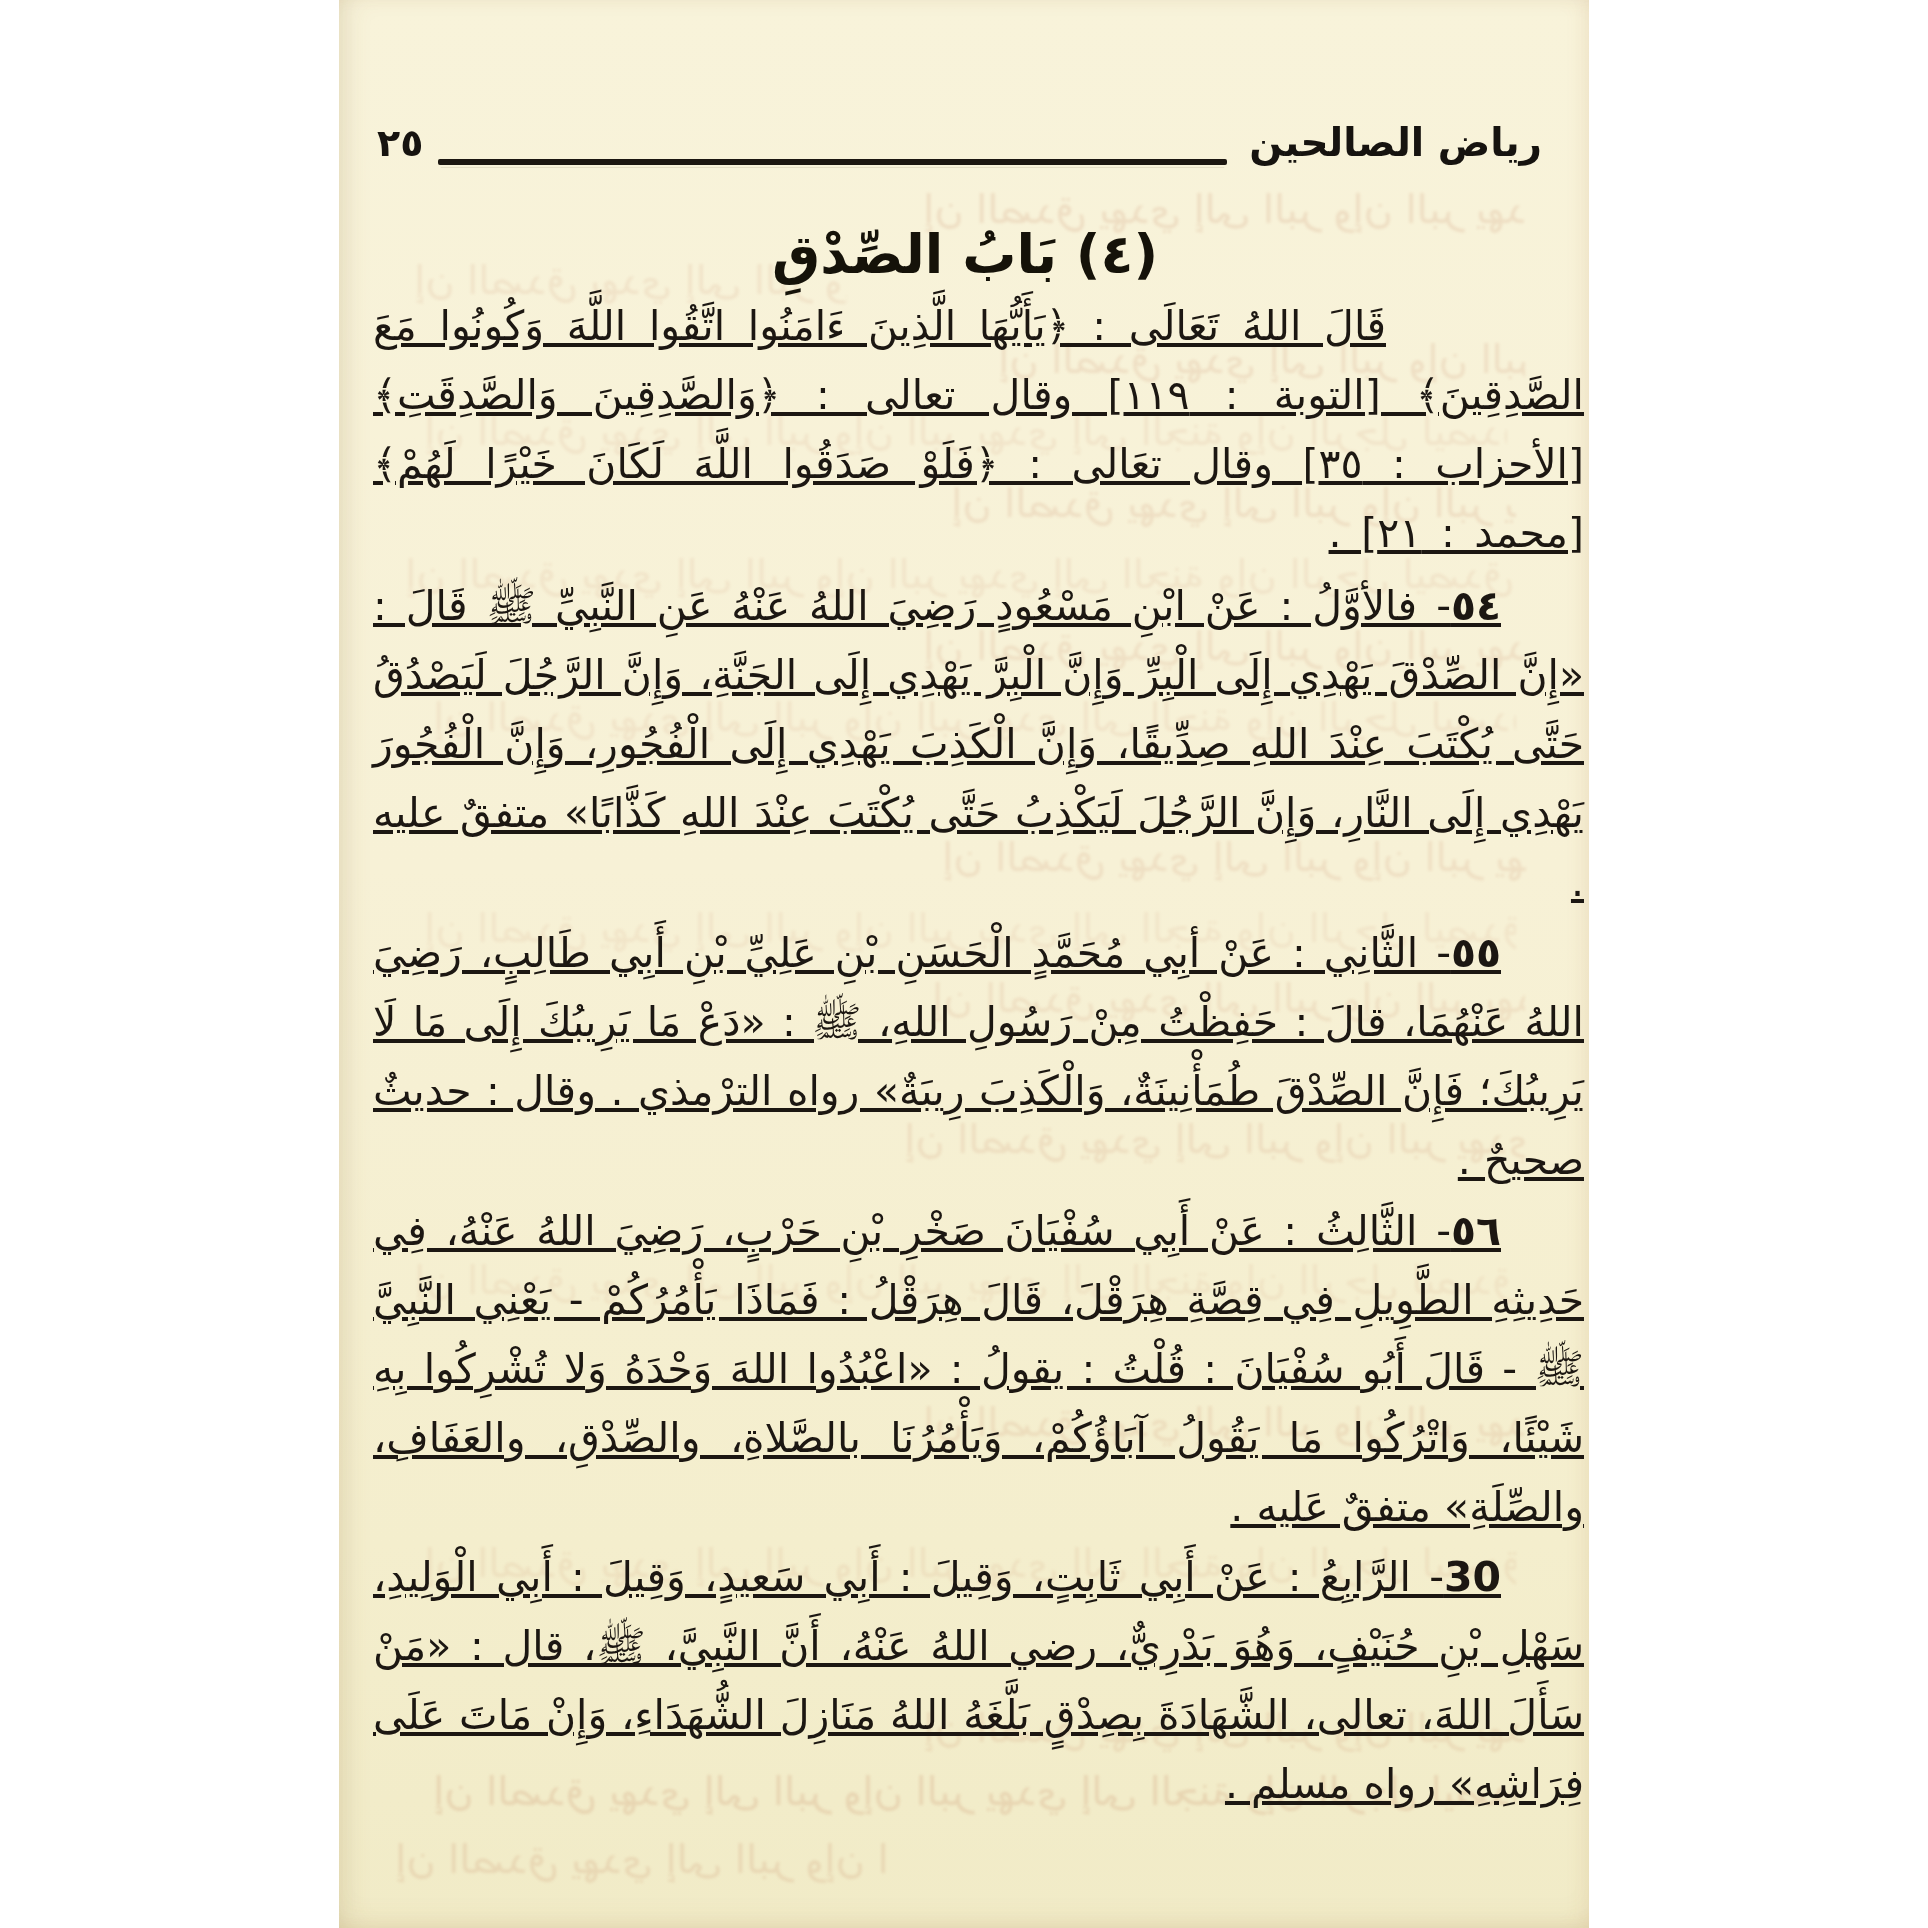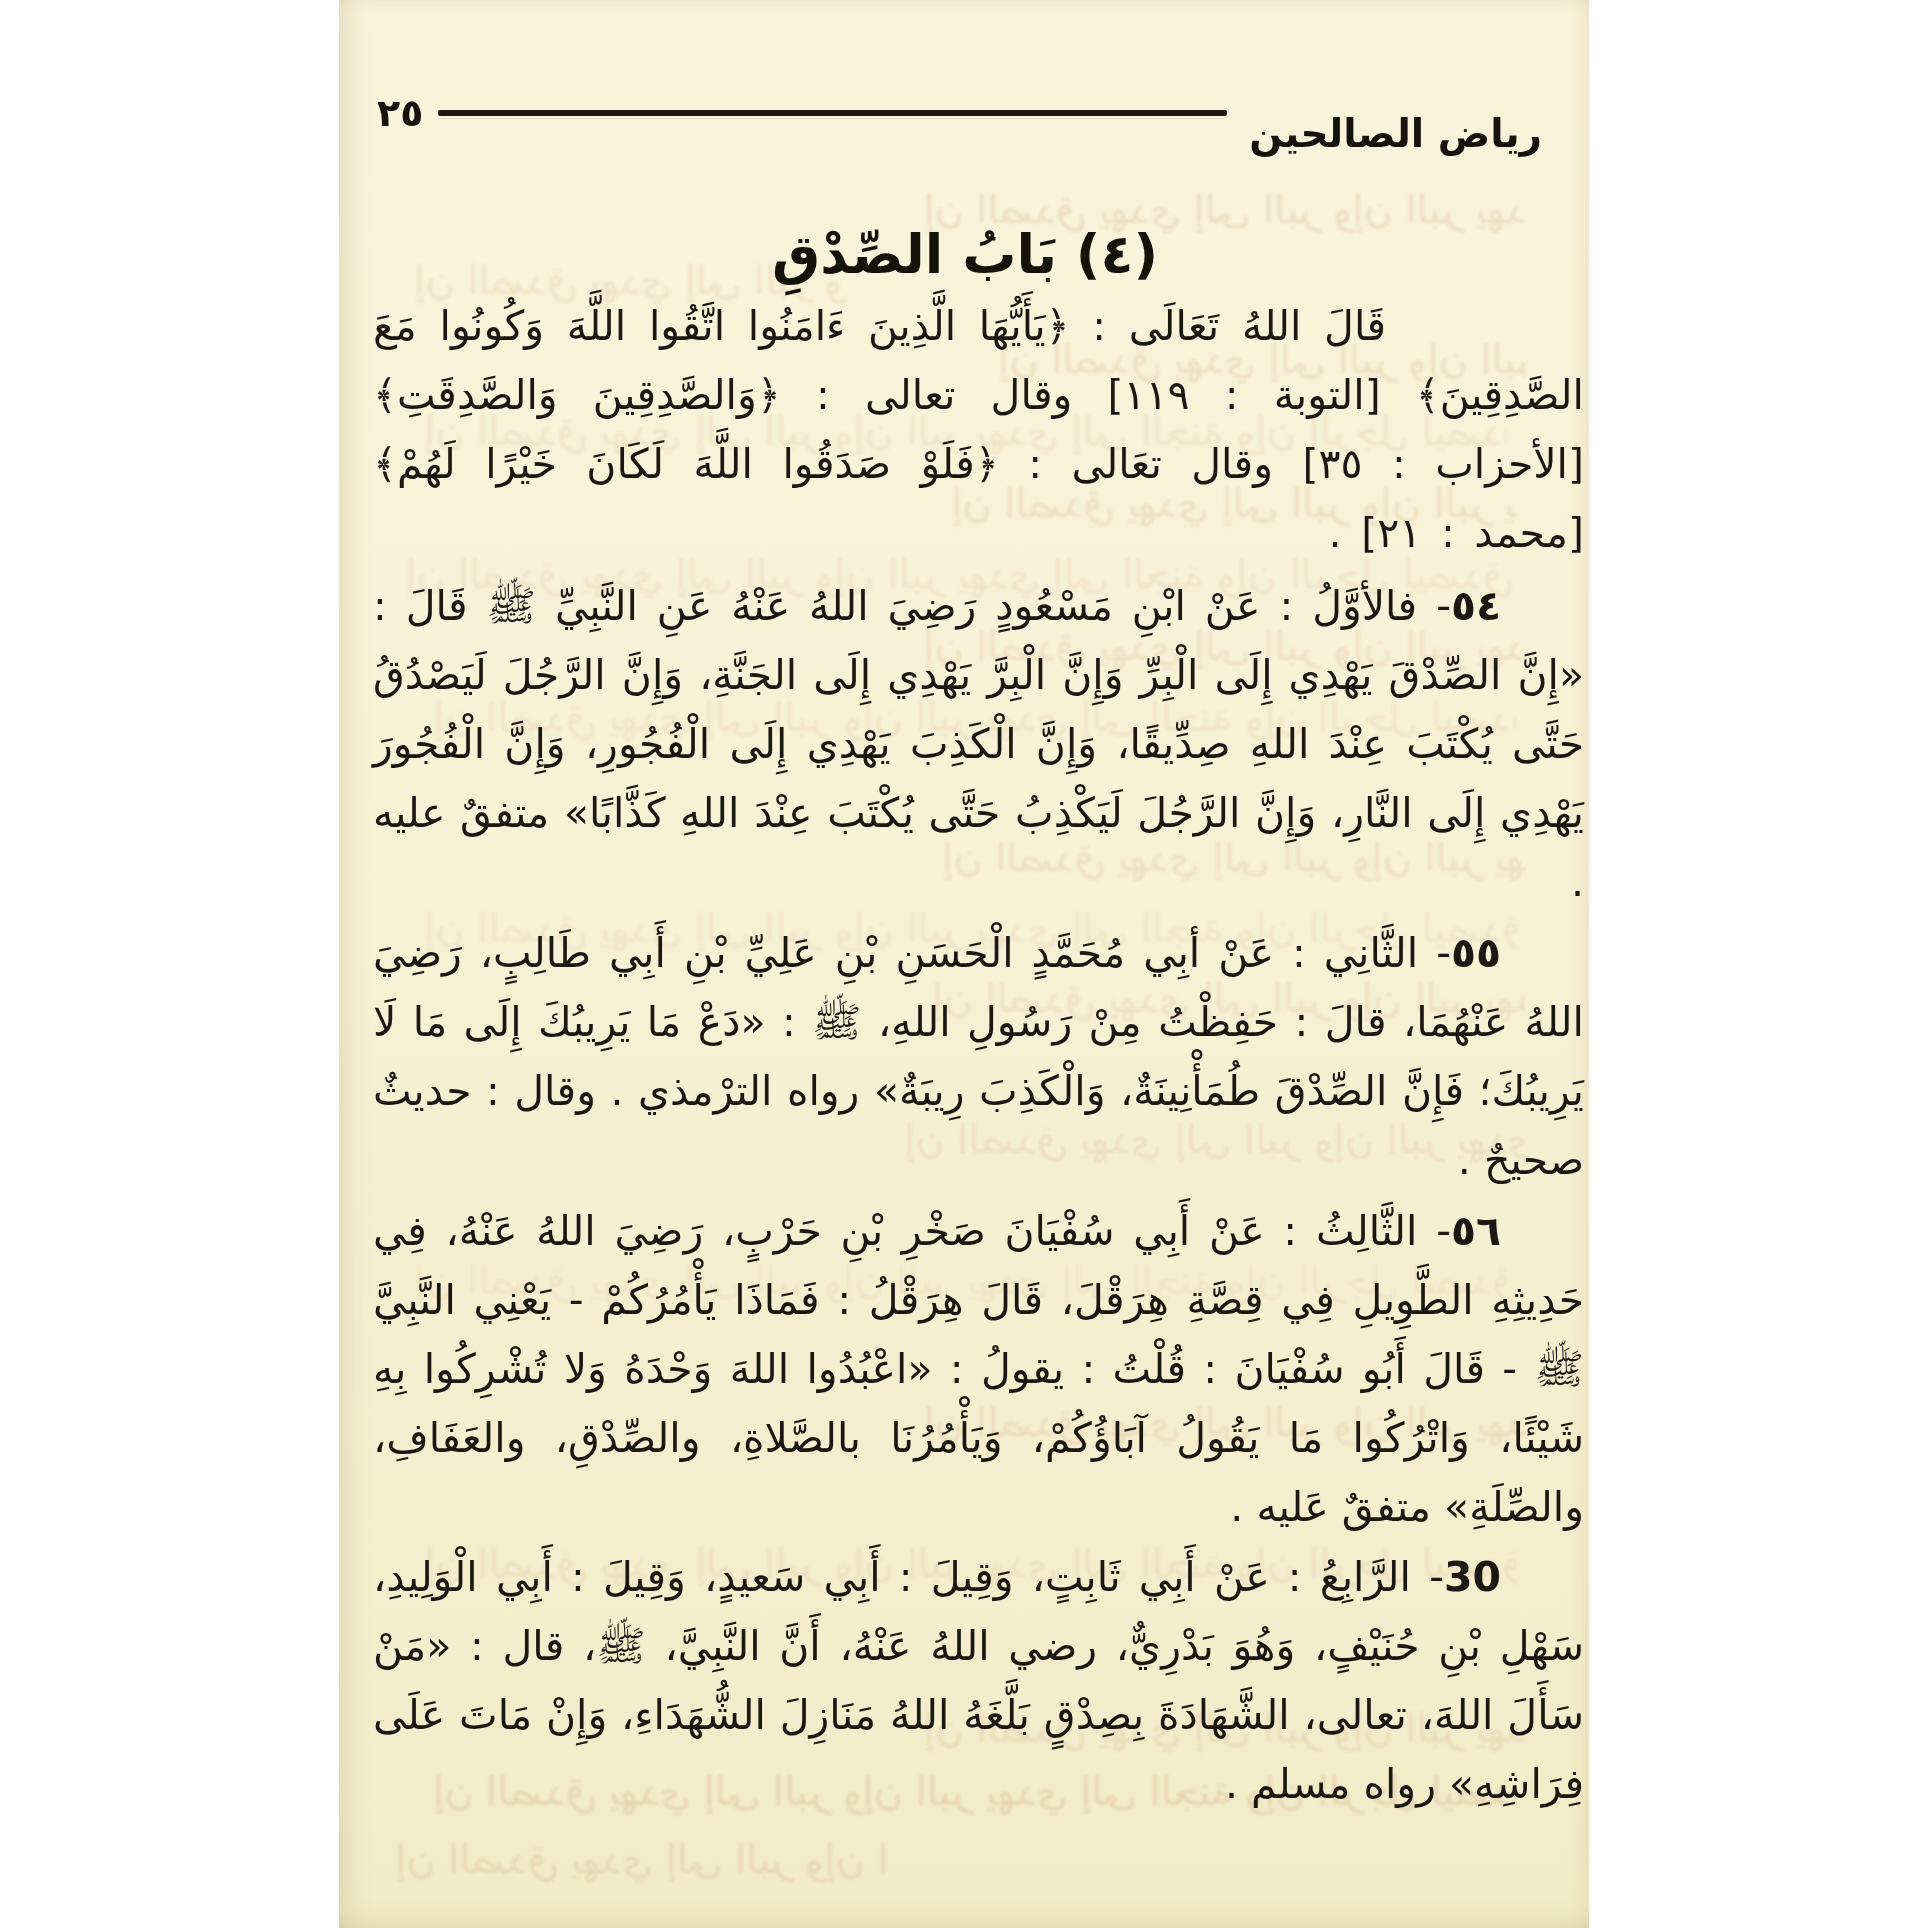--- a/index.html
+++ b/index.html
@@ -19,40 +19,40 @@
     overflow:hidden;
   }
   
   .bleed-line{
     position:absolute;direction:rtl;white-space:nowrap;overflow:hidden;
     font-size:40px;line-height:56px;color:#b4603c;
     transform:scaleX(-1);filter:blur(1.5px);pointer-events:none;
   }
   
   .pghead{
-    position:absolute;top:91px;left:38px;right:47px;
-    display:flex;align-items:flex-start;direction:ltr;
+    position:absolute;top:100px;left:38px;right:47px;
+    display:flex;align-items:flex-end;direction:ltr;
   }
   .pnum{font-size:38px;font-weight:bold;color:#16130f;letter-spacing:1.9px;}
   .rule{flex:1;height:5.6px;background:#1c1711;margin:19px 22.6px 0 15px;border-radius:1.9px;
         box-shadow:0 5.6px 0 -2.8px rgba(60,45,25,.25);}
   .btitle{font-size:39px;font-weight:bold;color:#16130f;margin-top:20px;}
   
   .chapter-title{
     position:absolute;top:222px;left:0;width:100%;margin:1px;
     text-align:center;direction:rtl;
     font-size:54px;font-weight:bold;color:#151209;
   }
   
   .text-block{
     position:absolute;top:292px;left:34px;width:1211px;
     direction:rtl;text-align:justify;
     font-size:41px;line-height:69px;color:#1c1712;
   }
-  p.para{margin:0 0 1.9px 0;text-indent:83px;}
+  p.para{margin:0 0 1.9px 0;text-indent:83px;text-decoration:underline;}
   p.quran{text-indent:198px;word-spacing:6.6px;margin-bottom:3.8px;}
   p.heading{text-indent:41px;text-align:right;margin:3.8px 0 15px 0;}
   p.note{text-indent:53px;}
   .hnum{font-weight:bold;}
   
   .watermark{position:absolute;left:906px;top:1808px;width:339px;height:119px;direction:ltr;}
   .wm-ornament{position:absolute;left:0px;top:15px;width:43px;height:87px;}
   .wm-banner{
     position:absolute;left:26px;top:17px;width:222px;height:79px;
     background:linear-gradient(180deg,#ebe4d1 0%,#dcd1b6 55%,#cec2a4 100%);

